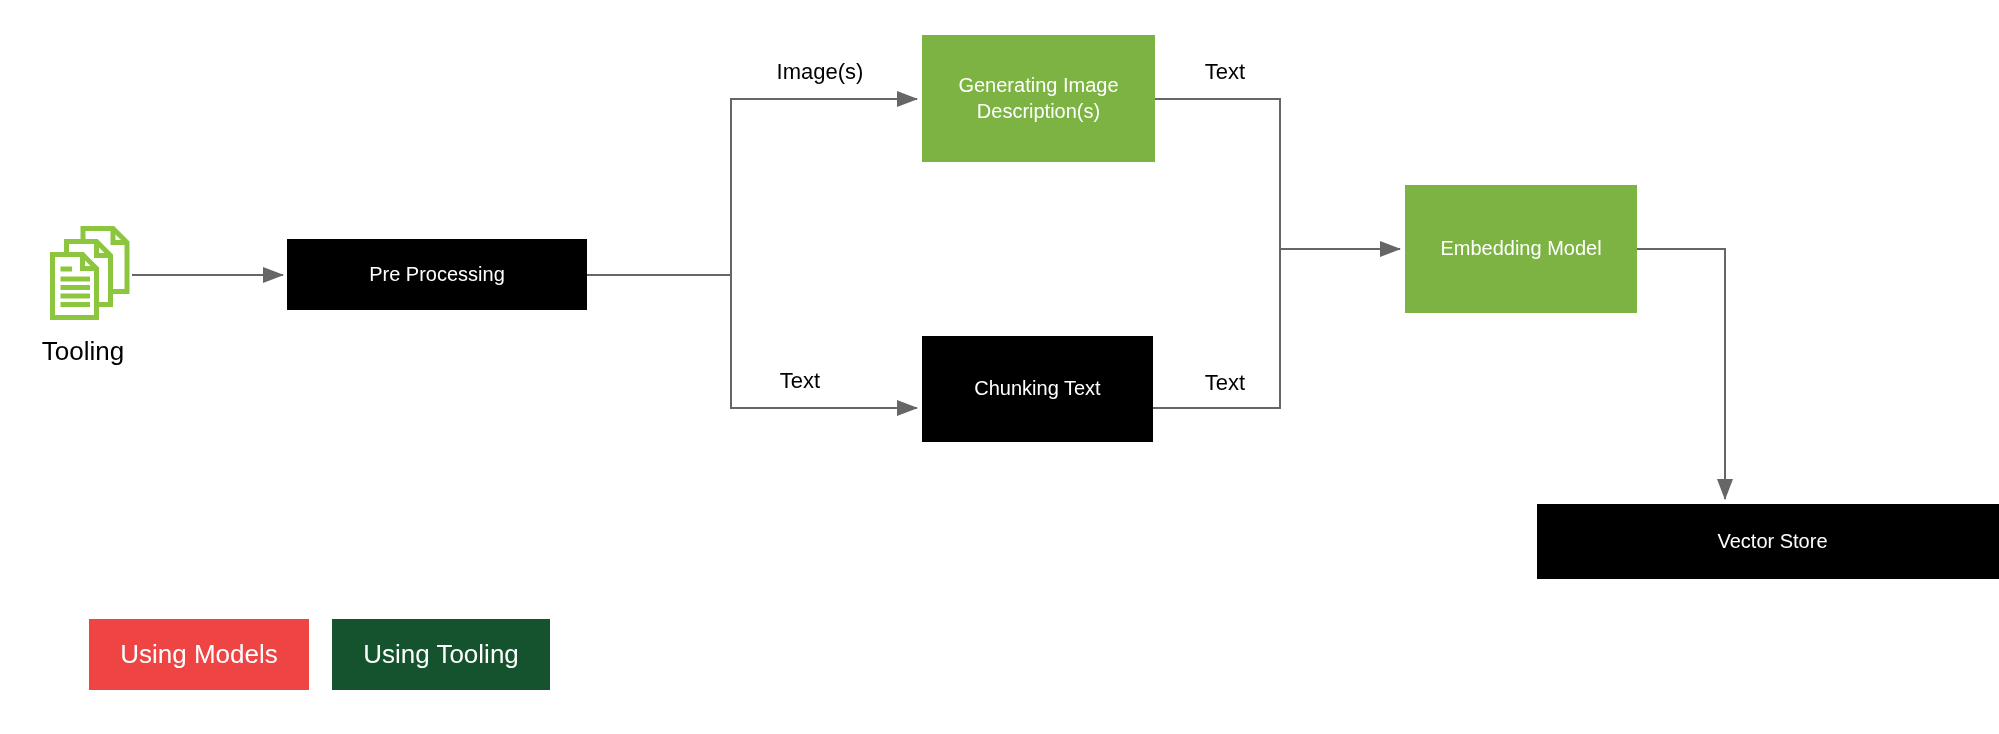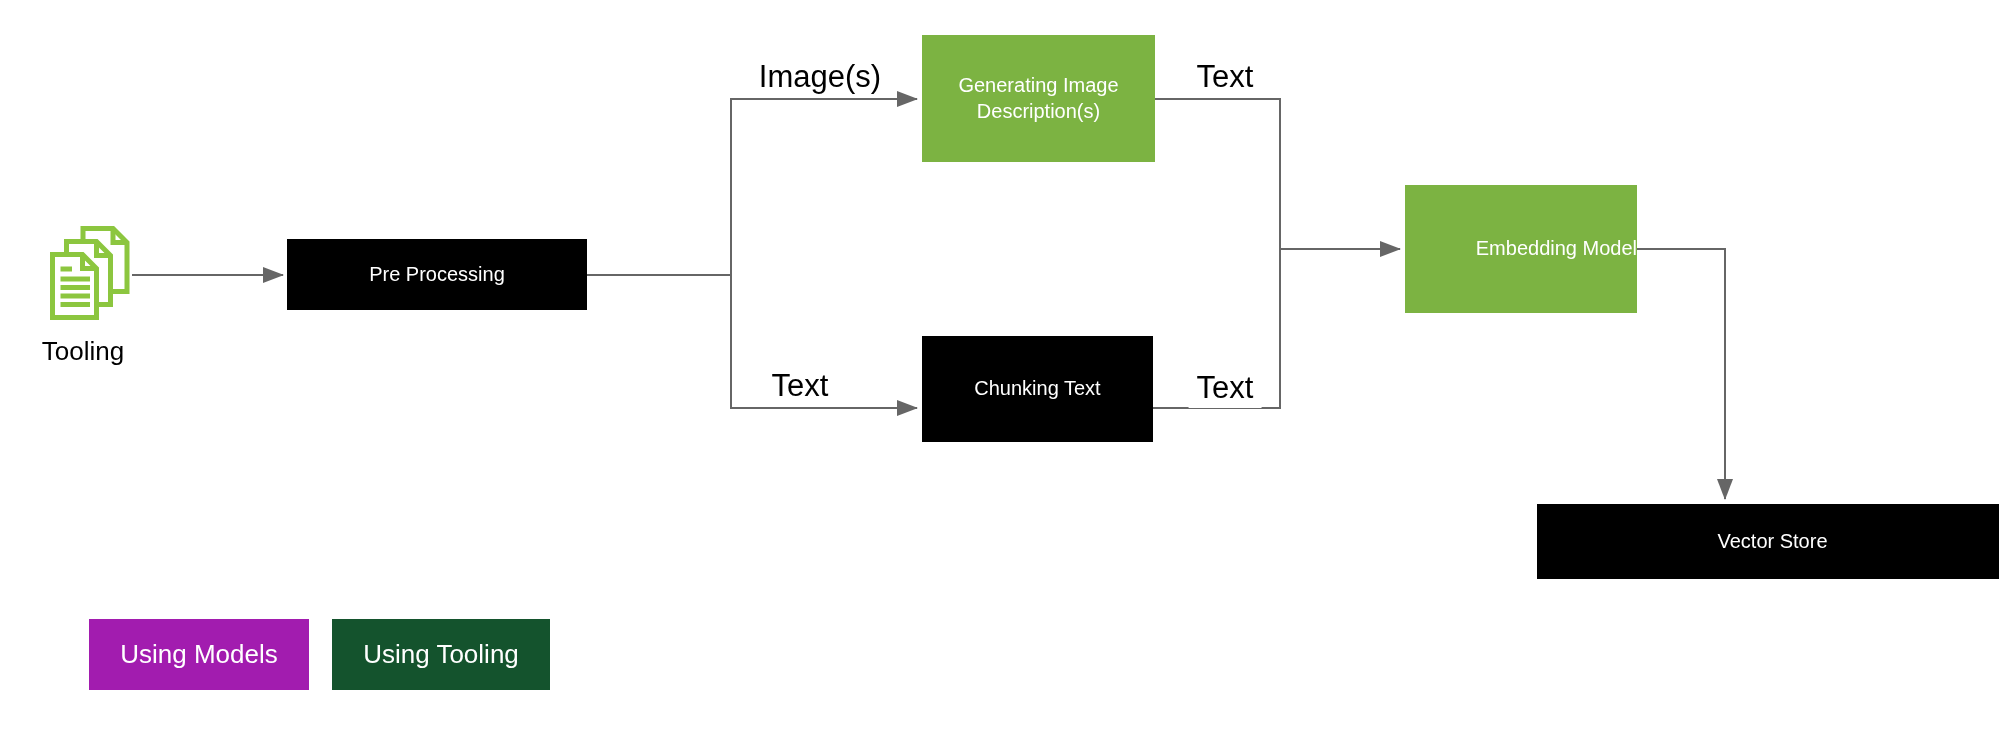--- a/index.html
+++ b/index.html
@@ -28,21 +28,21 @@
     font-size: 20px;
     line-height: 1.28;
   }
   .node.tool  { background: #000000; }
   .node.model { background: #7cb342; }
   .edge-label {
     position: absolute;
     transform: translateX(-50%);
     background: #ffffff;
     color: #000000;
-    font-size: 31px;
+    font-size: 22px;
     padding: 2px 8px;
     white-space: nowrap;
   }
   .caption {
     position: absolute;
     transform: translateX(-50%);
     color: #000000;
     font-size: 26px;
     white-space: nowrap;
   }
@@ -107,33 +107,33 @@
   </div>
 
   <div class="node model" style="left:922px; top:35px; width:233px; height:127px;">
     <span class="inner-wrap" style="max-width:190px;">Generating Image Description(s)</span>
   </div>
 
   <div class="node tool" style="left:922px; top:336px; width:231px; height:106px;">
     <span class="inner-wrap">Chunking Text</span>
   </div>
 
-  <div class="node model" style="left:1405px; top:185px; width:232px; height:128px;justify-content:flex-end;">
+  <div class="node model" style="left:1405px; top:185px; width:232px; height:128px;">
     <span class="inner-wrap" style="max-width:165px;">Embedding Model</span>
   </div>
 
   <div class="node tool" style="left:1489px; top:504px; width:471px; height:75px;margin-left:48px;">
     <span class="inner-wrap">Vector Store</span>
   </div>
 
   <div class="edge-label" style="left:820px; top:57px;">Image(s)</div>
   <div class="edge-label" style="left:800px; top:366px;">Text</div>
   <div class="edge-label" style="left:1225px; top:57px;">Text</div>
   <div class="edge-label" style="left:1225px; top:368px;">Text</div>
 
-  <div class="legend-item model" style="left:89px; top:619px; width:220px; height:71px; background:#a21caf;align-items:center;">
+  <div class="legend-item model" style="left:89px; top:619px; width:220px; height:71px; background:#ef4444;align-items:center;">
     <span>Using Models</span>
   </div>
   <div class="legend-item tool" style="left:332px; top:619px; width:218px; height:71px; background:#14532d;">
     <span>Using Tooling</span>
   </div>
 
 </div>
 
 </body></html>

